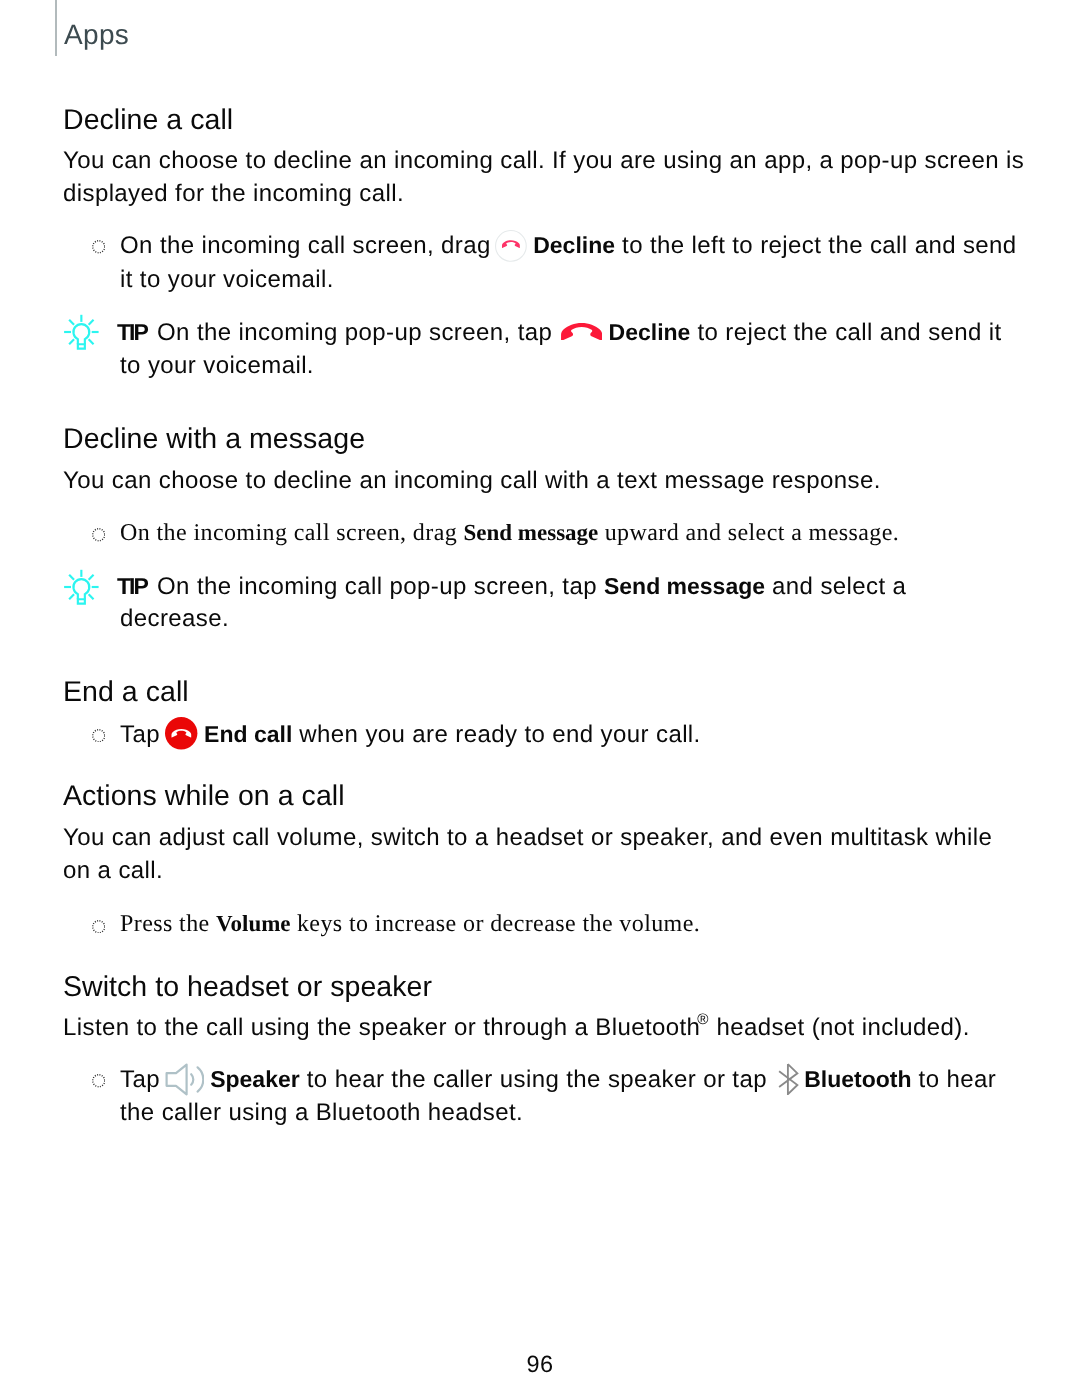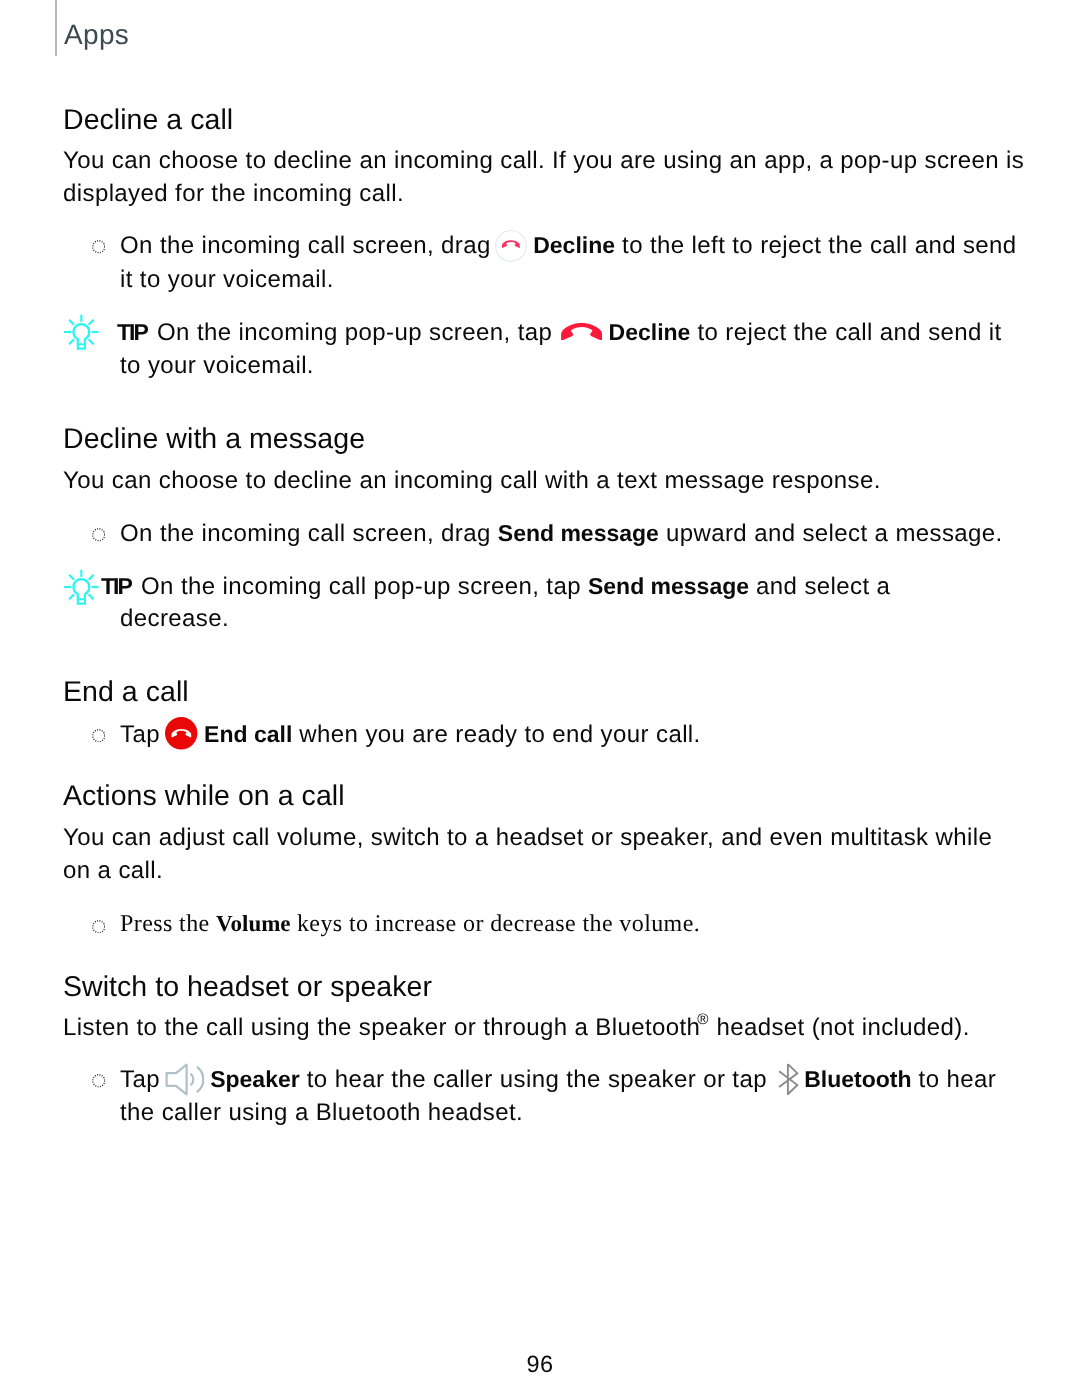--- a/index.html
+++ b/index.html
@@ -62,25 +62,25 @@
           <path d="M1.1 19h6.9"></path>
           <path d="M28.7 19h6.9"></path>
           <path d="M6.15 6.8 11.05 11.7"></path>
           <path d="M30.55 6.8 25.65 11.7"></path>
           <path d="M6.15 31.2 11.05 26.3"></path>
           <path d="M30.55 31.2 25.65 26.3"></path>
         </svg></div>
       <div class="ln bd" style="left:120px; top:366.18px; line-height:0;"><span>to&nbsp;your&nbsp;voicemail.</span></div>
       <div class="ln h2" style="left:63px; top:439.12px; line-height:0;"><span>Decline&nbsp;with&nbsp;a&nbsp;message</span></div>
       <div class="ln bd" style="left:63px; top:480.68px; line-height:0;"><span>You&nbsp;can&nbsp;choose&nbsp;to&nbsp;decline&nbsp;an&nbsp;incoming&nbsp;call&nbsp;with&nbsp;a&nbsp;text&nbsp;message&nbsp;response.</span></div>
-      <div class="ln bd" style="left:120px; top:533.18px; line-height:0;"><span>On&nbsp;the&nbsp;incoming&nbsp;call&nbsp;screen,&nbsp;drag&nbsp;</span><strong>Send&nbsp;message</strong><span>&nbsp;upward&nbsp;and&nbsp;select&nbsp;a&nbsp;message.</span></div>
+      <div class="ln bd" style="left:120px; top:533.18px; line-height:0;font-family:Liberation Serif, serif;"><span>On&nbsp;the&nbsp;incoming&nbsp;call&nbsp;screen,&nbsp;drag&nbsp;</span><strong>Send&nbsp;message</strong><span>&nbsp;upward&nbsp;and&nbsp;select&nbsp;a&nbsp;message.</span></div>
       <div class="dot" style="left:91.7px; top:528.4px;"><svg width="13.5" height="13.5" viewBox="0 0 13.5 13.5">
           <circle cx="6.75" cy="6.75" r="6.0" fill="none" stroke="#2b2b2b" stroke-width="1.45" stroke-dasharray="0.95 1.406" stroke-linecap="butt"></circle>
         </svg></div>
-      <div class="ln bd" style="left:104px; top:586.48px; line-height:0;"><strong style="letter-spacing:-1.95px;margin-left:-3.1px;">TIP</strong><span style="display:inline-block;width:10.2px;"></span><span>On&nbsp;the&nbsp;incoming&nbsp;call&nbsp;pop-up&nbsp;screen,&nbsp;tap&nbsp;</span><strong>Send&nbsp;message</strong><span>&nbsp;and&nbsp;select&nbsp;a</span></div>
+      <div class="ln bd" style="left:120px; top:586.48px; line-height:0;"><strong style="letter-spacing:-1.95px;margin-left:-3.1px;">TIP</strong><span style="display:inline-block;width:10.2px;"></span><span>On&nbsp;the&nbsp;incoming&nbsp;call&nbsp;pop-up&nbsp;screen,&nbsp;tap&nbsp;</span><strong>Send&nbsp;message</strong><span>&nbsp;and&nbsp;select&nbsp;a</span></div>
       <div style="position:absolute;left:63px;top:567.8px;width:38px;height:38px;"><svg width="38" height="38" viewBox="0 0 38 38" fill="none" stroke="#2BF5F0" stroke-width="2.15" stroke-linecap="butt" stroke-linejoin="miter">
           <path d="M14.85 31.25V26.15A7.95 7.95 0 1 1 21.85 26.15V31.25"></path>
           <path d="M14.85 31.25h7v4.4h-7z"></path>
           <path d="M18.35 1.8v7.1"></path>
           <path d="M1.1 19h6.9"></path>
           <path d="M28.7 19h6.9"></path>
           <path d="M6.15 6.8 11.05 11.7"></path>
           <path d="M30.55 6.8 25.65 11.7"></path>
           <path d="M6.15 31.2 11.05 26.3"></path>
           <path d="M30.55 31.2 25.65 26.3"></path>

